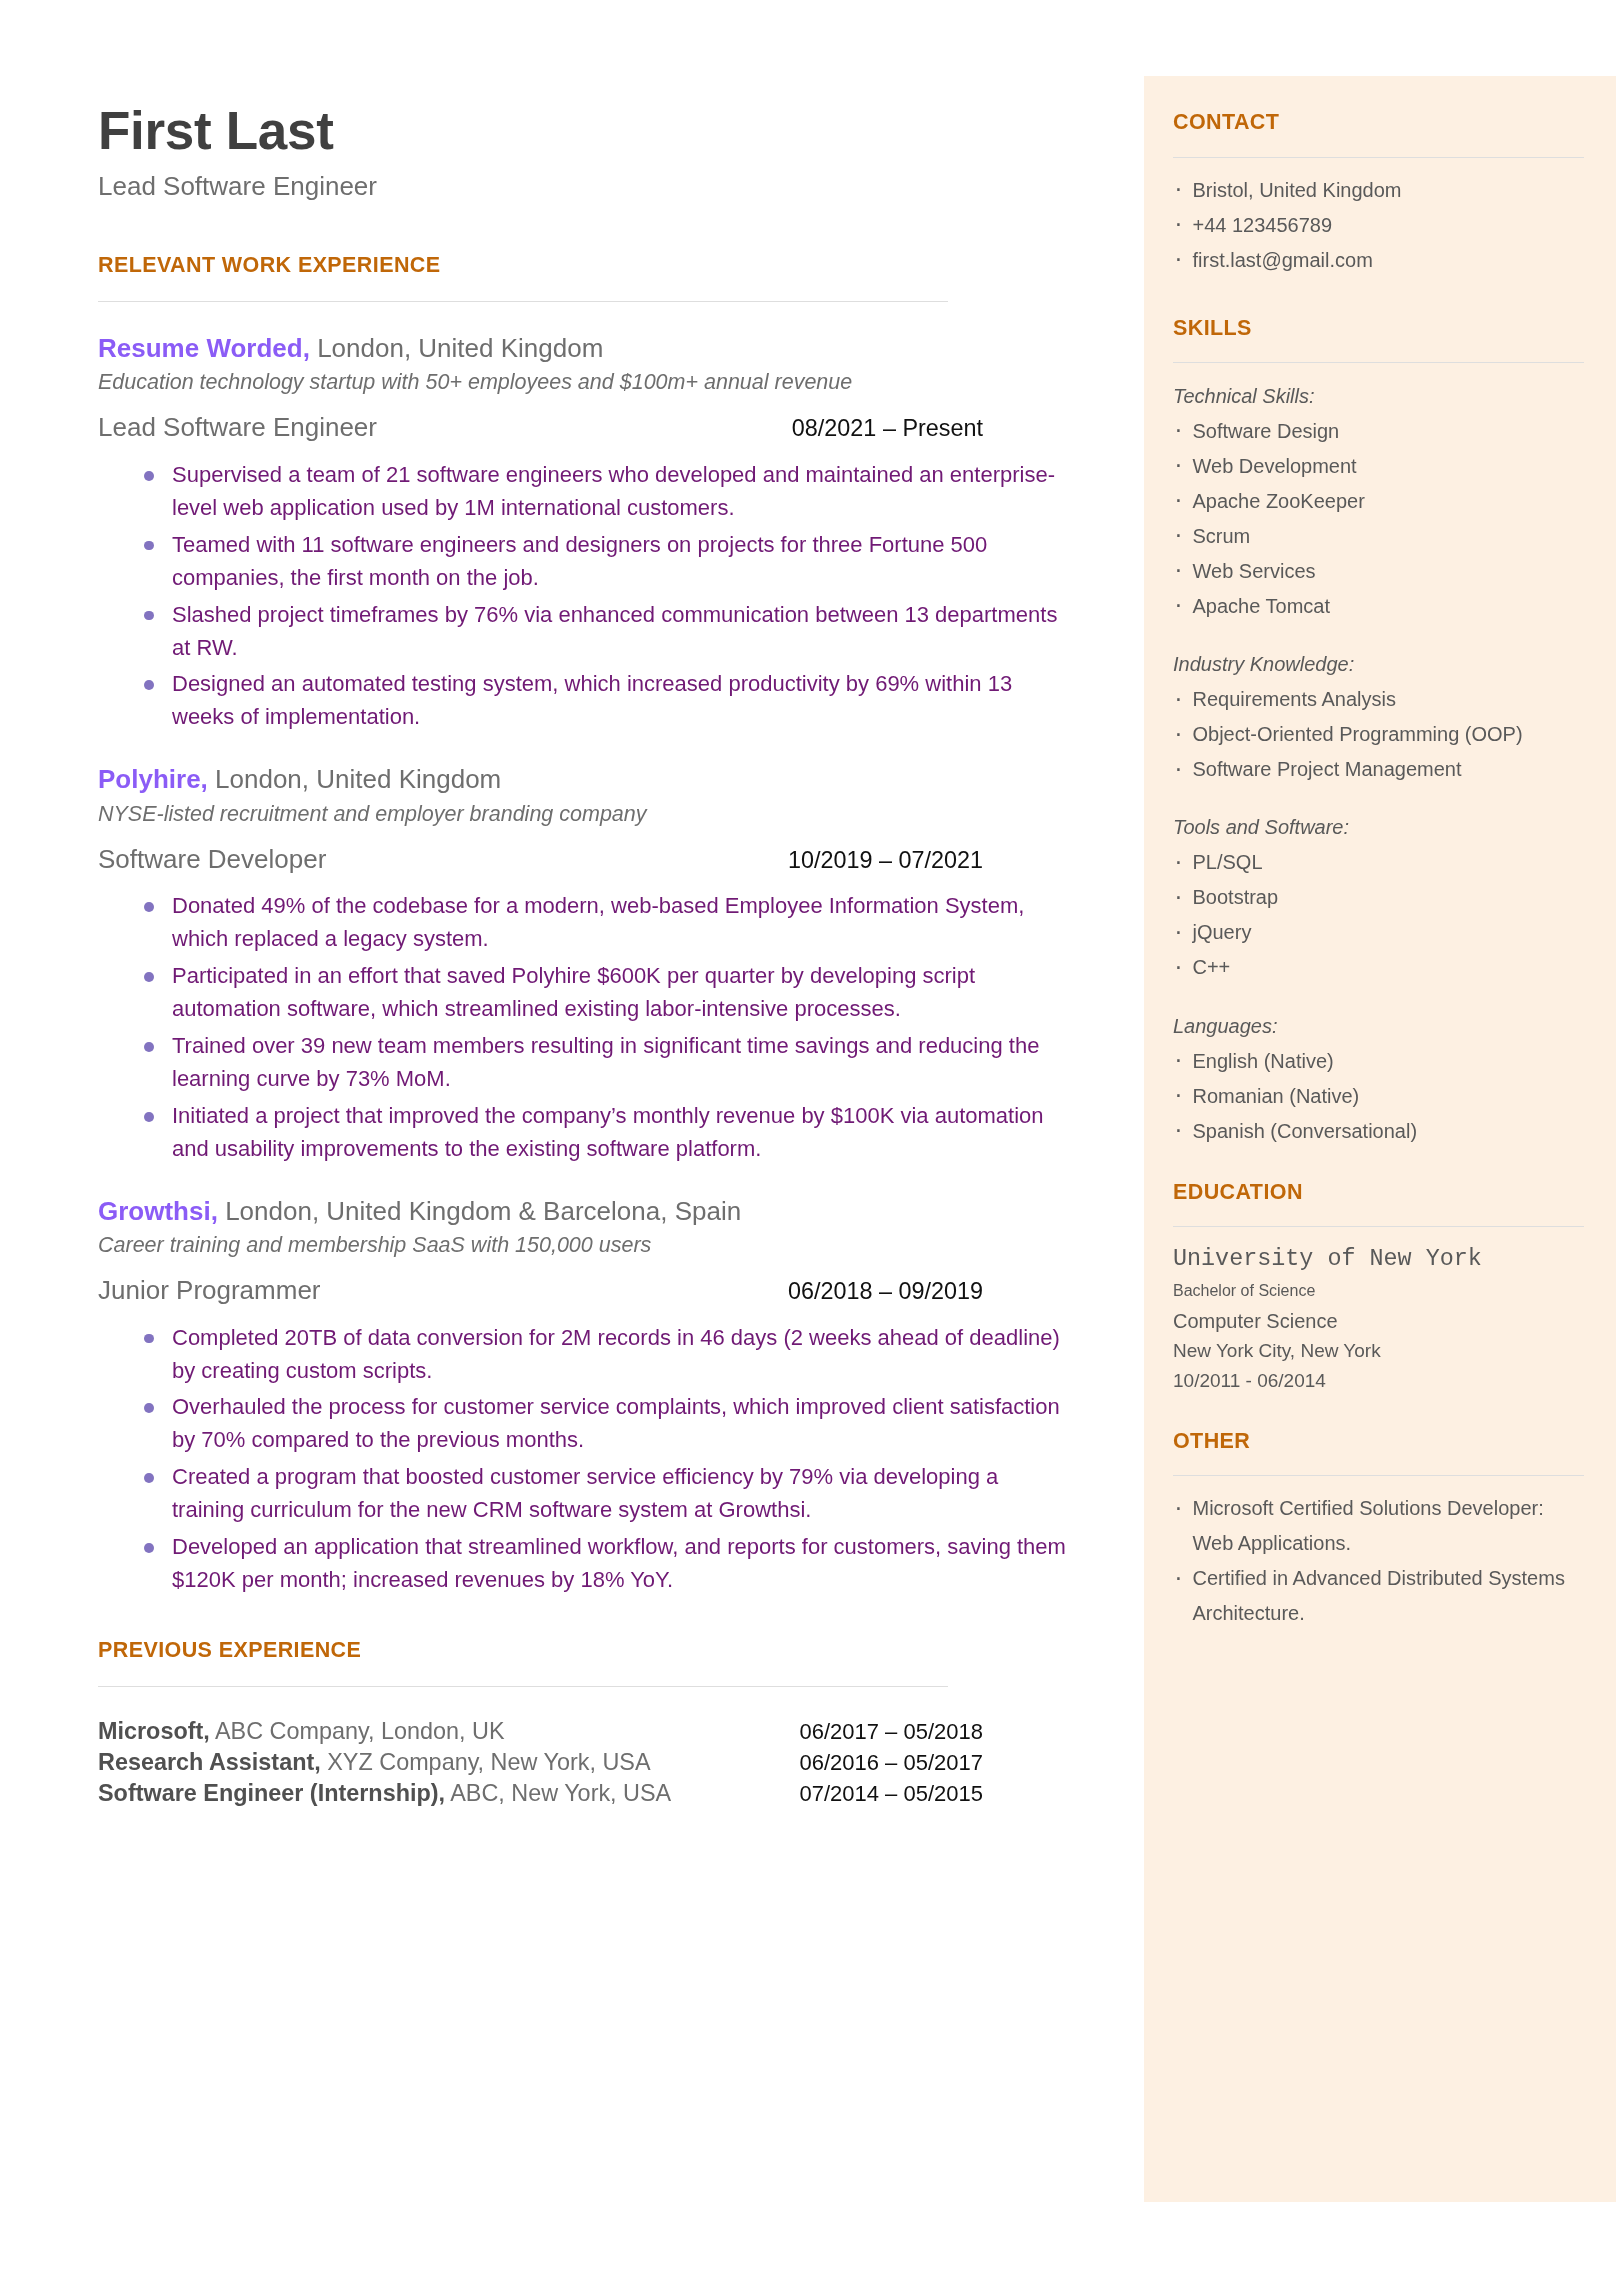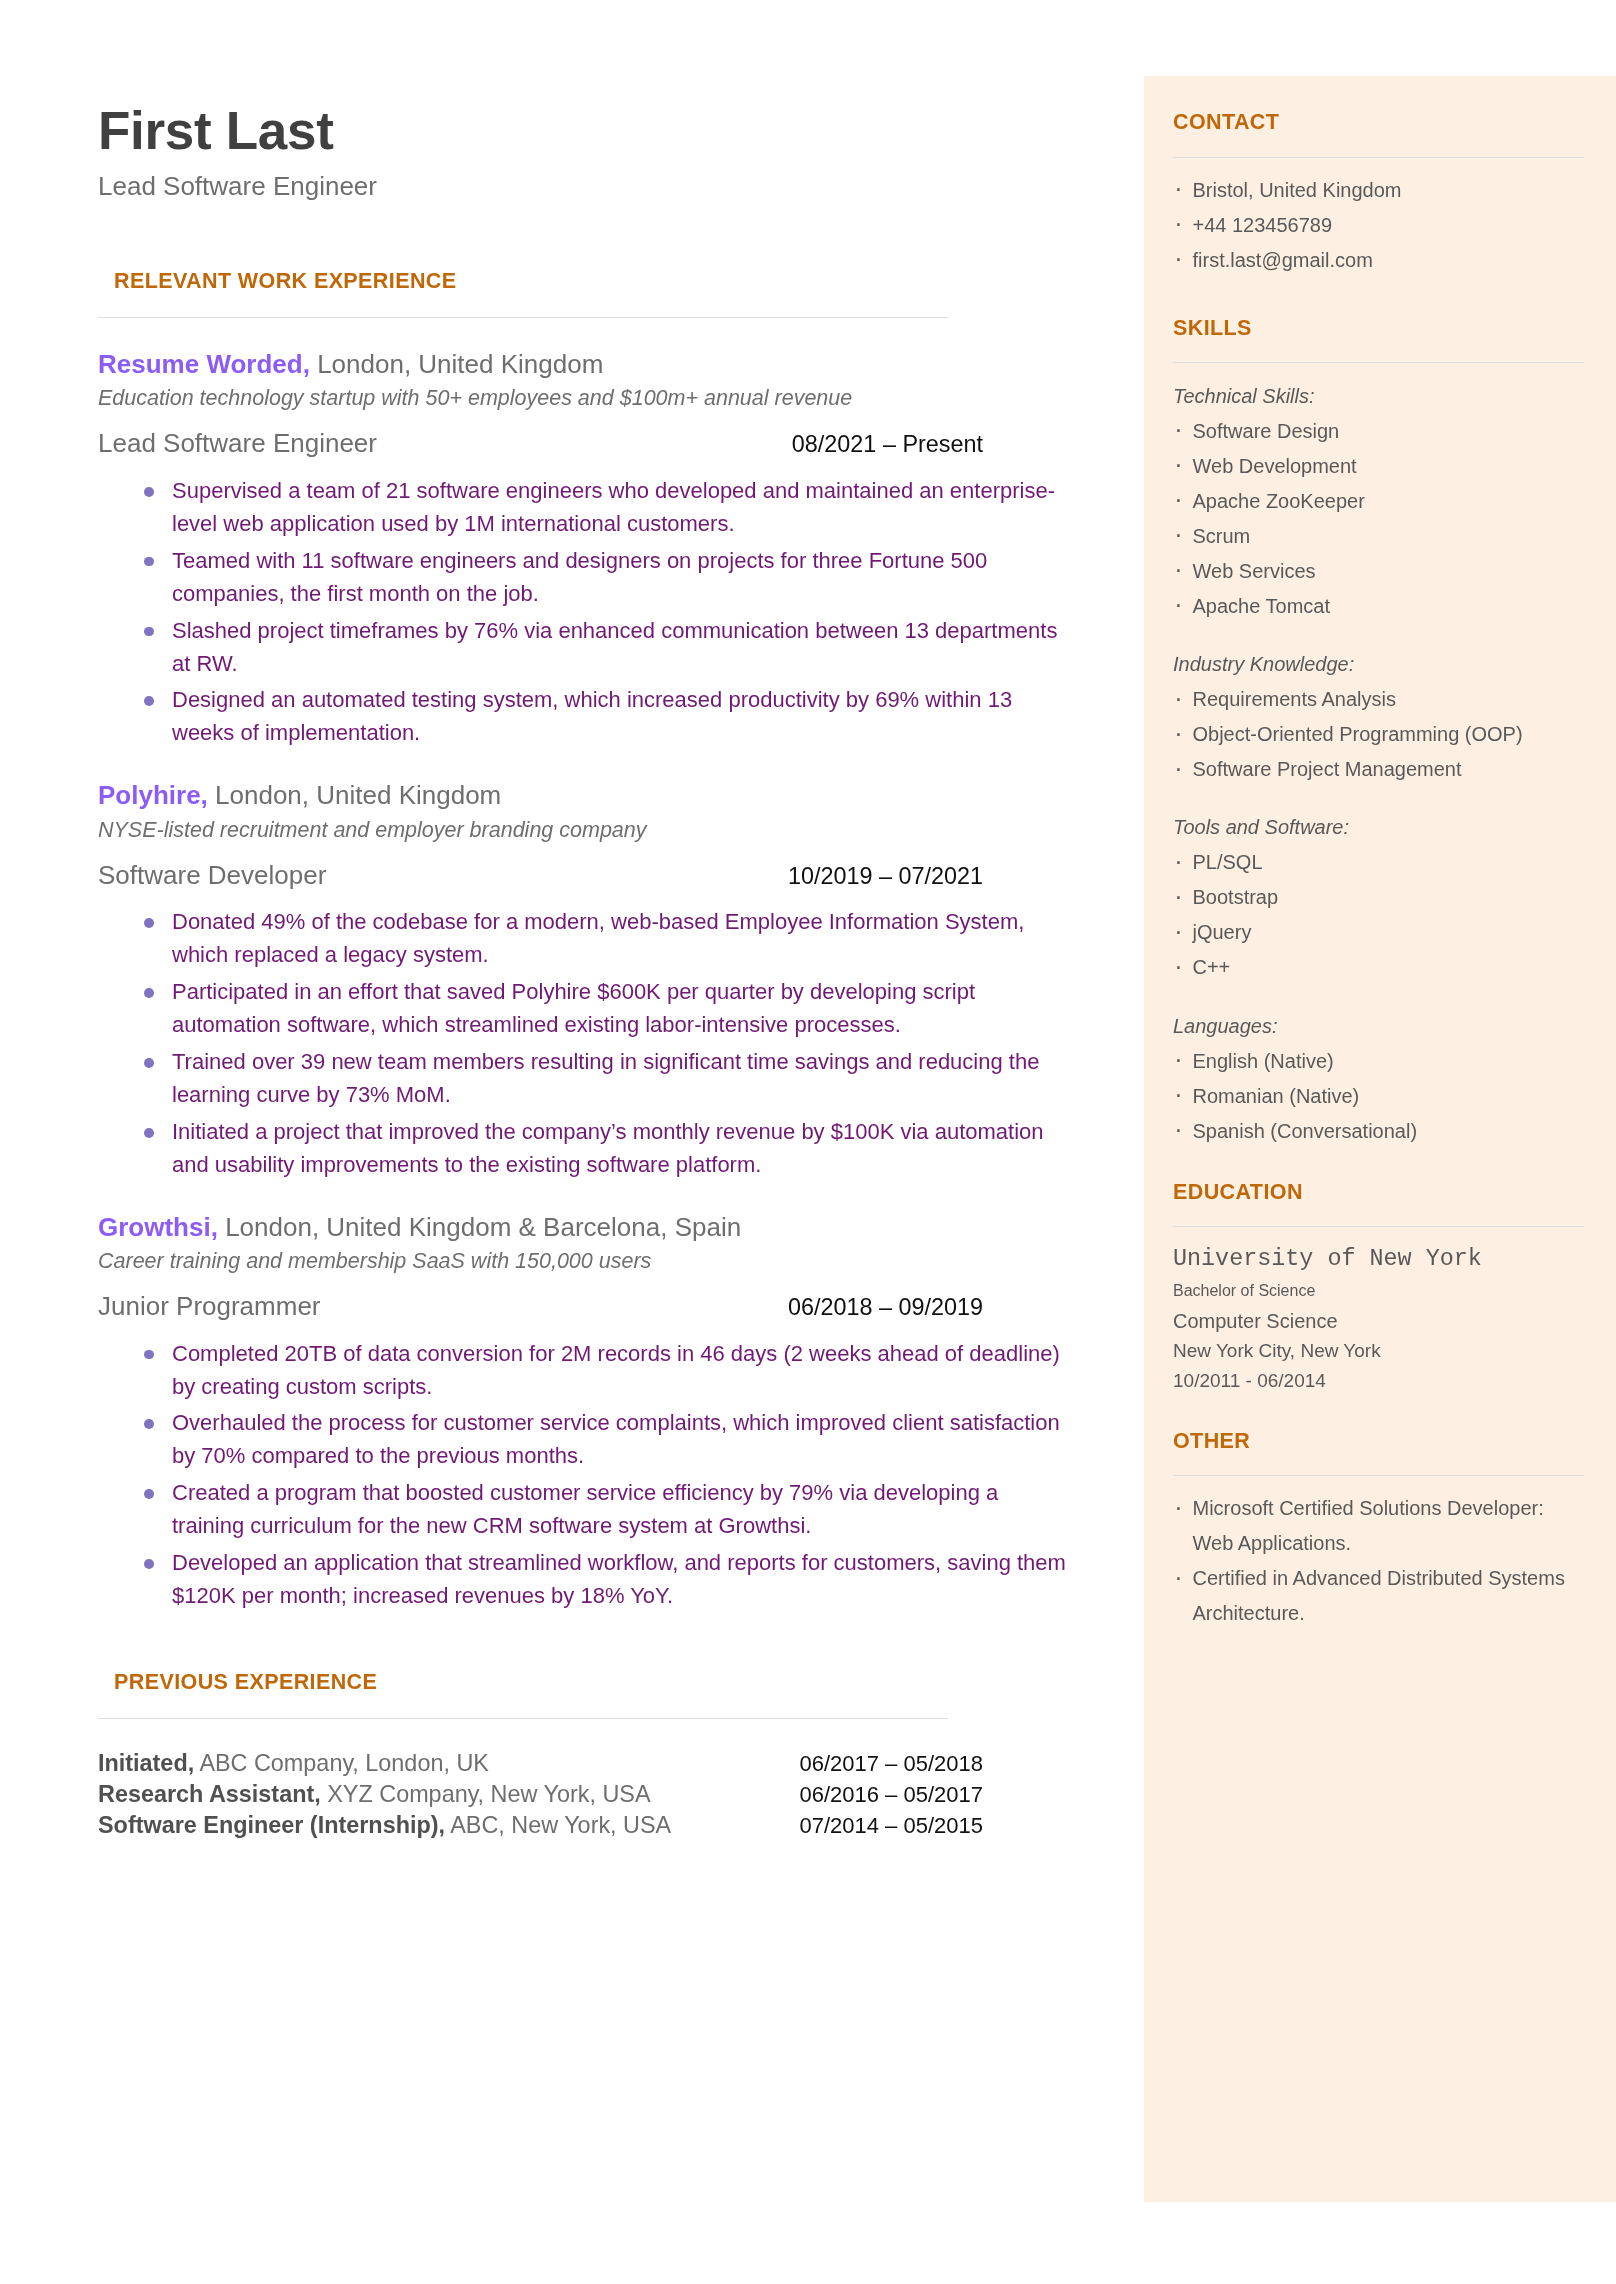--- a/index.html
+++ b/index.html
@@ -100,21 +100,21 @@
     color: #6e6e6e;
     font-size: 26px;
     font-weight: 300;
     margin: 14.3px 0 0 0;
   }
   .sec-head {
     color: #c06708;
     font-weight: bold;
     font-size: 21.5px;
     letter-spacing: 0.4px;
-    margin: 16px;
+    margin: 0;
   }
   .sec-rule {
     height: 0.7px;
     background: #dedede;
     width: 850px;
     margin-top: 23px;
   }
   .company {
     font-size: 26px;
     color: #6e6e6e;
@@ -352,21 +352,21 @@
     <div style="height:38px"></div>
 
     <h2 class="sec-head">PREVIOUS EXPERIENCE</h2>
     <div class="sec-rule"></div>
 
     <div style="height:31px"></div>
 
     <div>
       <div class="prev-row">
         <span class="prev-left">
-          <b>Initiated,</b><span> ABC Company, London, UK</span>
+          <b>Microsoft,</b><span> ABC Company, London, UK</span>
         </span>
         <span class="prev-dates">06/2017 – 05/2018</span>
       </div>
       <div class="prev-row">
         <span class="prev-left">
           <b>Research Assistant,</b><span> XYZ Company, New York, USA</span>
         </span>
         <span class="prev-dates">06/2016 – 05/2017</span>
       </div>
       <div class="prev-row">

